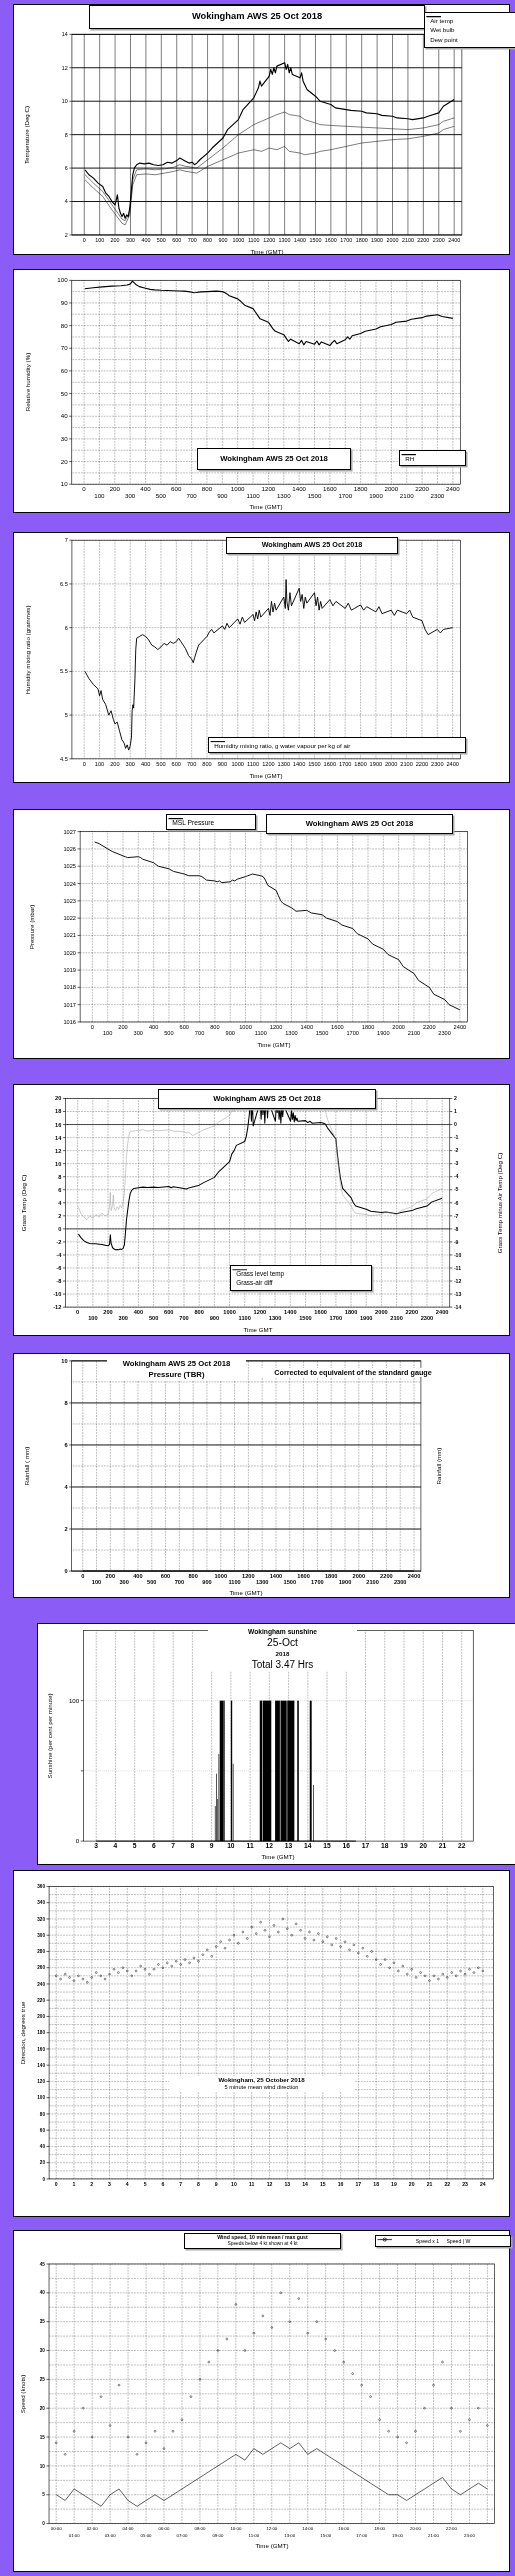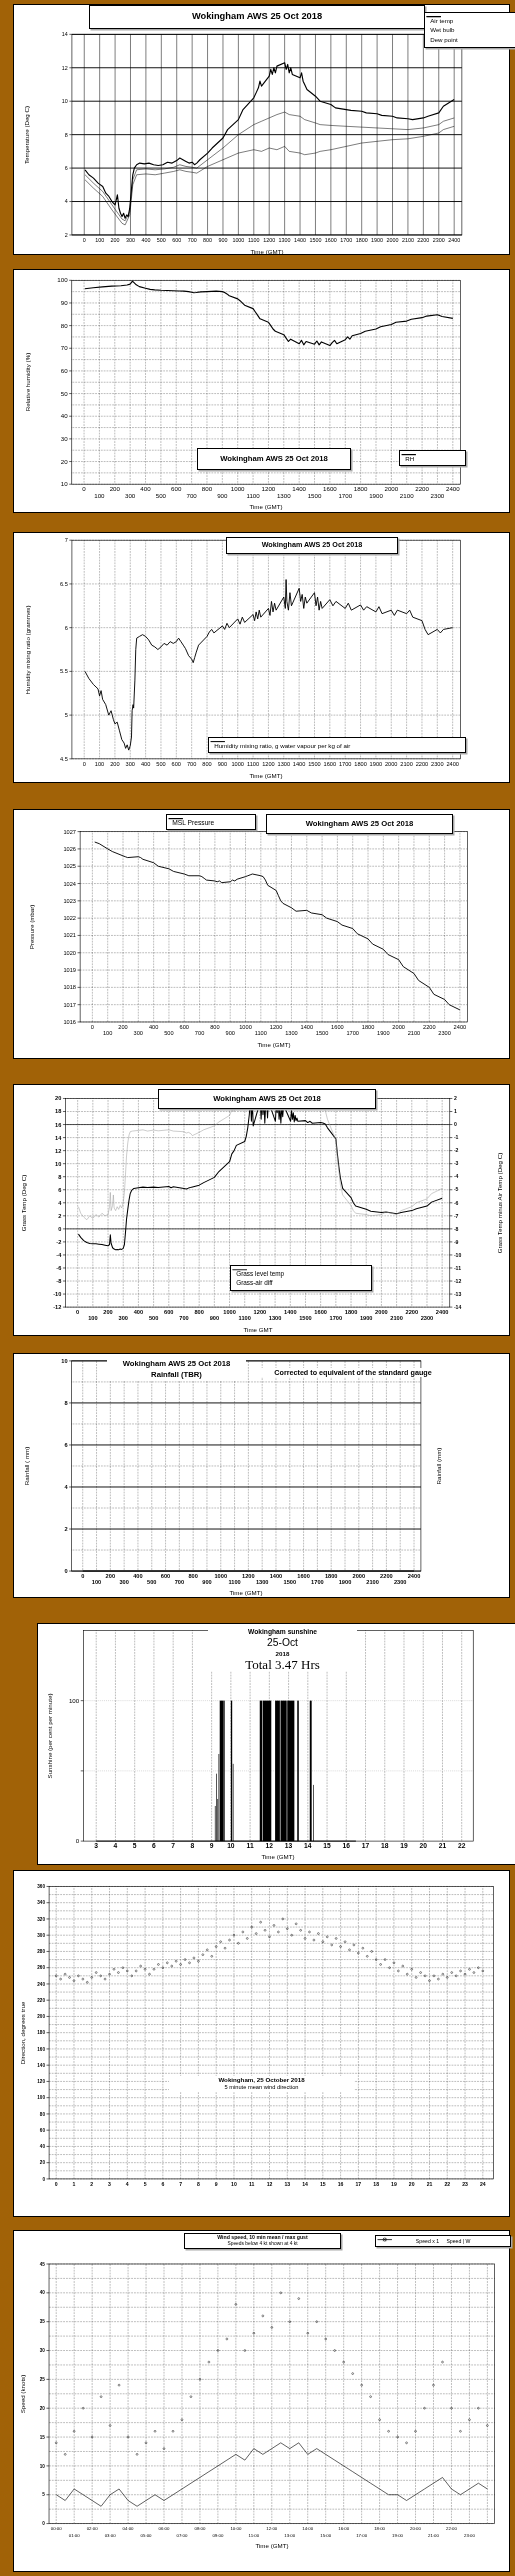--- a/index.html
+++ b/index.html
@@ -1,16 +1,16 @@
 <!DOCTYPE html>
 <html style="font-size:8.2px"><head>
 <meta charset="utf-8">
 <style>
   html,body{margin:0;padding:0;background:#fff;}
-  #page{position:relative;width:515px;height:2576px;background:#a16207;font-family:"Liberation Sans",sans-serif;color:#000;overflow:hidden;}
+  #page{position:relative;width:515px;height:2576px;background:#8b5cf6;font-family:"Liberation Sans",sans-serif;color:#000;overflow:hidden;}
   .chart{position:absolute;background:#fff;border:0.5px solid #000;}
   .chart svg{position:absolute;left:0;top:0;}
   svg text{font-family:"Liberation Sans",sans-serif;fill:#000;}
   .ovl{position:absolute;text-align:center;background:#fff;z-index:3;}
   .ovl.bordered{border:0.8px solid #000;box-shadow:1.5px 1.5px 0 #a9a9a9;}
   .axlab{position:absolute;white-space:nowrap;font-size:6.2px;z-index:2;}
   .leg{position:absolute;background:#fff;border:0.8px solid #000;box-shadow:1.5px 1.5px 0 #a9a9a9;z-index:4;display:flex;}
   .leg .ent{display:flex;align-items:center;gap:2.6px;white-space:nowrap;}
 </style>
 </head>
@@ -717,21 +717,21 @@
         </g>
         <g>
           <polyline points="133.4,421.0 776.6,421.0" fill="none" stroke="#000000" stroke-width="2" stroke-linejoin="round"></polyline>
         </g>
       </svg>
       <div class="axlab" style="left: 12.4px; top: 112px; transform: translate(-50%, -50%) rotate(-90deg);">Rainfall ( mm)</div>
       <div class="axlab" style="left: 424px; top: 112px; transform: translate(-50%, -50%) rotate(-90deg);">Rainfall (mm)</div>
       <div class="axlab" style="left: 232px; top: 235px; transform: translate(-50%, 0px);">Time (GMT)</div>
       <div class="ovl" style="left: 93px; top: 5.2px; width: 139px;">
         <div style="font-size: 7.7px; line-height: 10.8px; font-weight: bold;">Wokingham AWS 25 Oct 2018</div>
-        <div style="font-size: 7.7px; line-height: 10.8px; font-weight: bold;">Rainfall (TBR)</div>
+        <div style="font-size: 7.7px; line-height: 10.8px; font-weight: bold;">Pressure (TBR)</div>
       </div>
       <div class="ovl" style="left: 241px; top: 6.2px; width: 196px; margin-top: 8px;">
         <div style="font-size: 7.2px; line-height: 9.3px; font-weight: bold;">Corrected to equivalent of the standard gauge</div>
       </div>
     </div>
   <div class="chart" id="c-sunshine" style="left: 13px; top: 1623px; width: 495px; height: 240px; margin-left: 24px;">
       <svg width="495" height="240" viewBox="0 0 961 465">
         <g>
           <line x1="113.02170695609274" x2="113.02170695609274" y1="12" y2="421" stroke="#000" stroke-width="1" stroke-dasharray="1 2"></line>
           <line x1="150.3675382338431" x2="150.3675382338431" y1="12" y2="421" stroke="#000" stroke-width="1" stroke-dasharray="1 2"></line>
@@ -807,21 +807,21 @@
         <g>
           <polyline points="113.0,421.0 617.2,421.0" fill="none" stroke="#000000" stroke-width="1.8" stroke-linejoin="round"></polyline>
         </g>
       </svg>
       <div class="axlab" style="left: 11.3px; top: 112px; transform: translate(-50%, -50%) rotate(-90deg);">Sunshine (per cent per minute)</div>
       <div class="axlab" style="left: 240px; top: 229px; transform: translate(-50%, 0px);">Time (GMT)</div>
       <div class="ovl" style="left: 170px; top: 3.1px; width: 149px;">
         <div style="font-size: 6.7px; line-height: 9.3px; font-weight: bold;">Wokingham sunshine</div>
         <div style="font-size: 10.3px; line-height: 13.4px;">25-Oct</div>
         <div style="font-size: 6.2px; line-height: 8.8px; font-weight: bold;">2018</div>
-        <div style="font-size: 13px; line-height: 12.4px; font-family: Liberation Serif, serif;">Total 3.47 Hrs</div>
+        <div style="font-size: 10px; line-height: 12.4px;">Total 3.47 Hrs</div>
       </div>
     </div>
   <div class="chart" id="c-direction" style="left: 13px; top: 1870px; width: 495px; height: 345px;">
       <svg width="495" height="345" viewBox="0 0 961 670">
         <g>
           <line x1="81.80799999999999" x2="81.80799999999999" y1="30" y2="598" stroke="#000" stroke-width="1" stroke-dasharray="1 2"></line>
           <line x1="116.328" x2="116.328" y1="30" y2="598" stroke="#000" stroke-width="1" stroke-dasharray="1 2"></line>
           <line x1="150.848" x2="150.848" y1="30" y2="598" stroke="#000" stroke-width="1" stroke-dasharray="1 2"></line>
           <line x1="185.368" x2="185.368" y1="30" y2="598" stroke="#000" stroke-width="1" stroke-dasharray="1 2"></line>
           <line x1="219.888" x2="219.888" y1="30" y2="598" stroke="#000" stroke-width="1" stroke-dasharray="1 2"></line>

